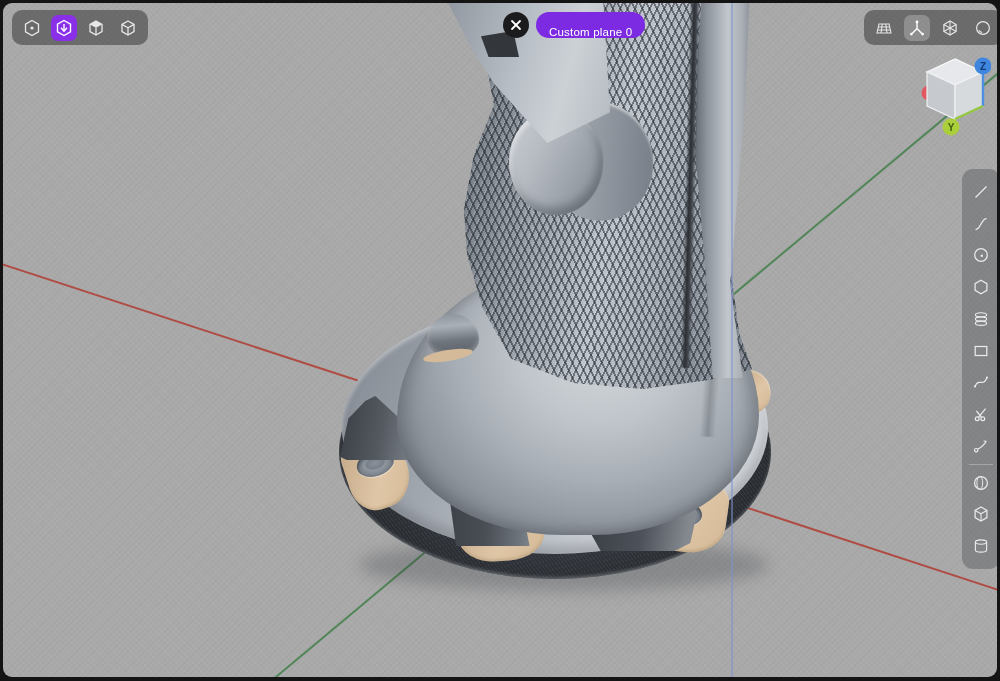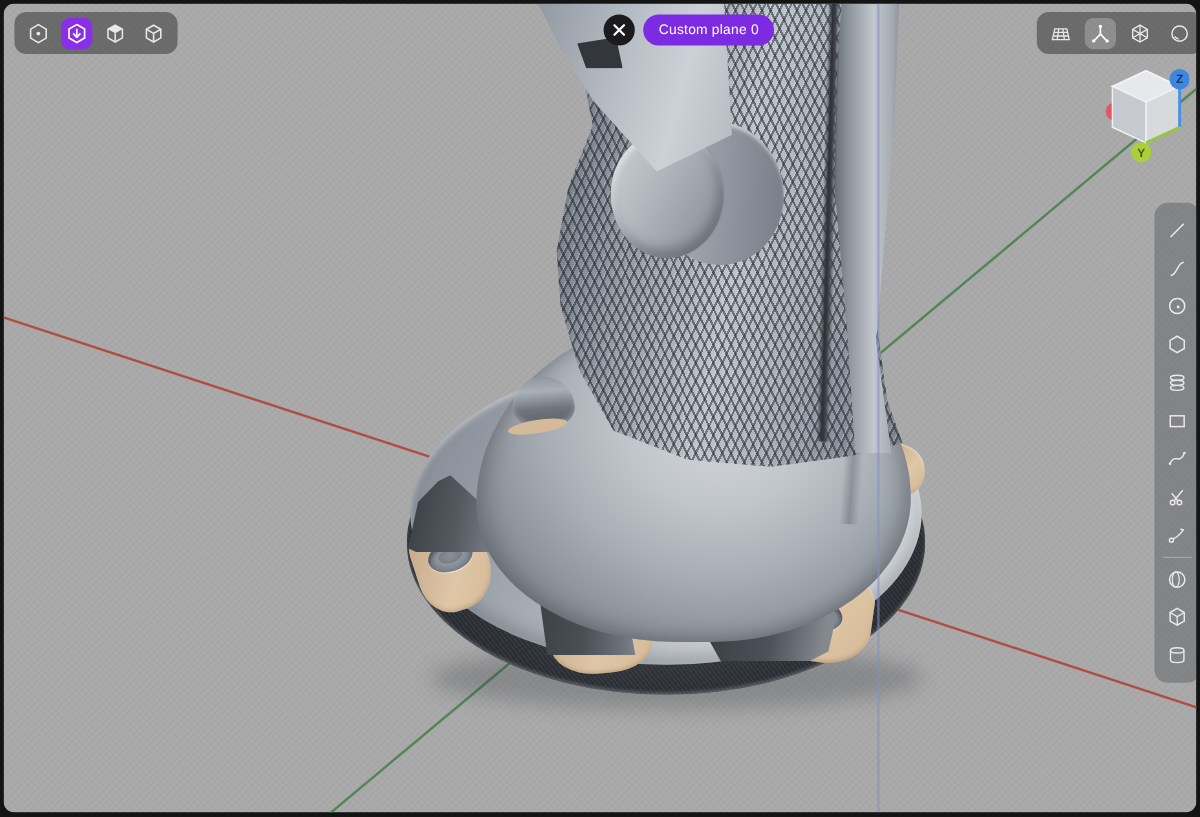--- a/index.html
+++ b/index.html
@@ -92,21 +92,21 @@
   .tl-panel{left:9px;top:7px;height:35px;padding:0 7px;gap:6px;}
   .tr-panel{left:861px;top:7px;height:35px;padding:0 7px;gap:7px;}
   .icon-btn{width:26px;height:26px;border-radius:7px;display:flex;align-items:center;justify-content:center;cursor:pointer;}
   .icon-btn.sel-purple{background:#8a2fe8;}
   .icon-btn.sel-light{background:rgba(255,255,255,.24);}
   svg{display:block;}
 
   .close-btn{left:500px;top:9px;width:26px;height:26px;border-radius:50%;background:#1b1b1d;z-index:100;
     display:flex;align-items:center;justify-content:center;cursor:pointer;}
   .plane-pill{left:533px;top:9px;height:26px;border-radius:13px;background:#7c2be2;color:#fff;z-index:100;
-    display:flex;align-items:center;padding:0 13px;font-size:11.5px;letter-spacing:.2px;cursor:pointer;}
+    display:flex;align-items:flex-end;padding:0 13px;font-size:11.5px;letter-spacing:.2px;cursor:pointer;}
 
   .gizmo{left:916px;top:50px;width:72px;height:84px;z-index:100;cursor:pointer;}
 
   .tool-rail{left:959px;top:166px;width:38px;height:400px;border-radius:11px;background:rgba(70,73,78,.38);z-index:100;
     display:flex;flex-direction:column;align-items:center;padding:7px 0;}
   .tool-btn{width:32px;height:32px;display:flex;align-items:center;justify-content:center;cursor:pointer;}
   .rail-divider{width:24px;height:1px;background:rgba(255,255,255,.28);margin:2px 0;}
 </style>
 </head>
 <body>

